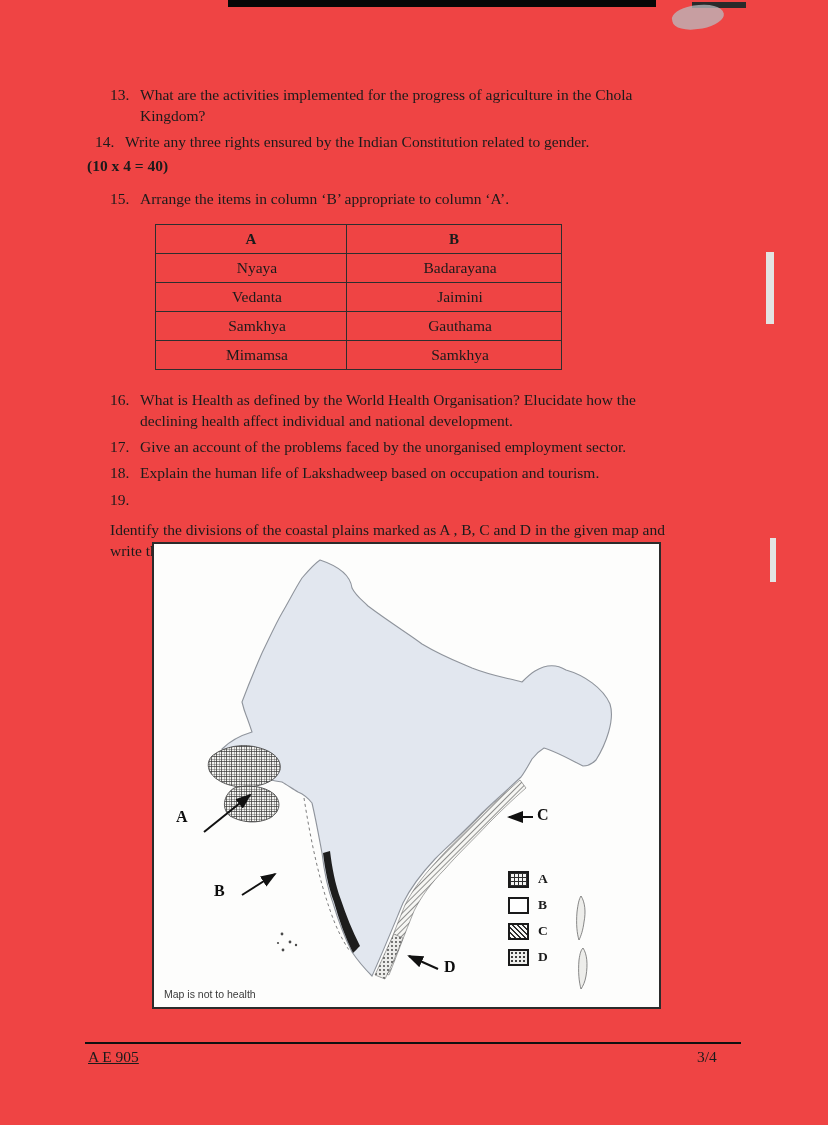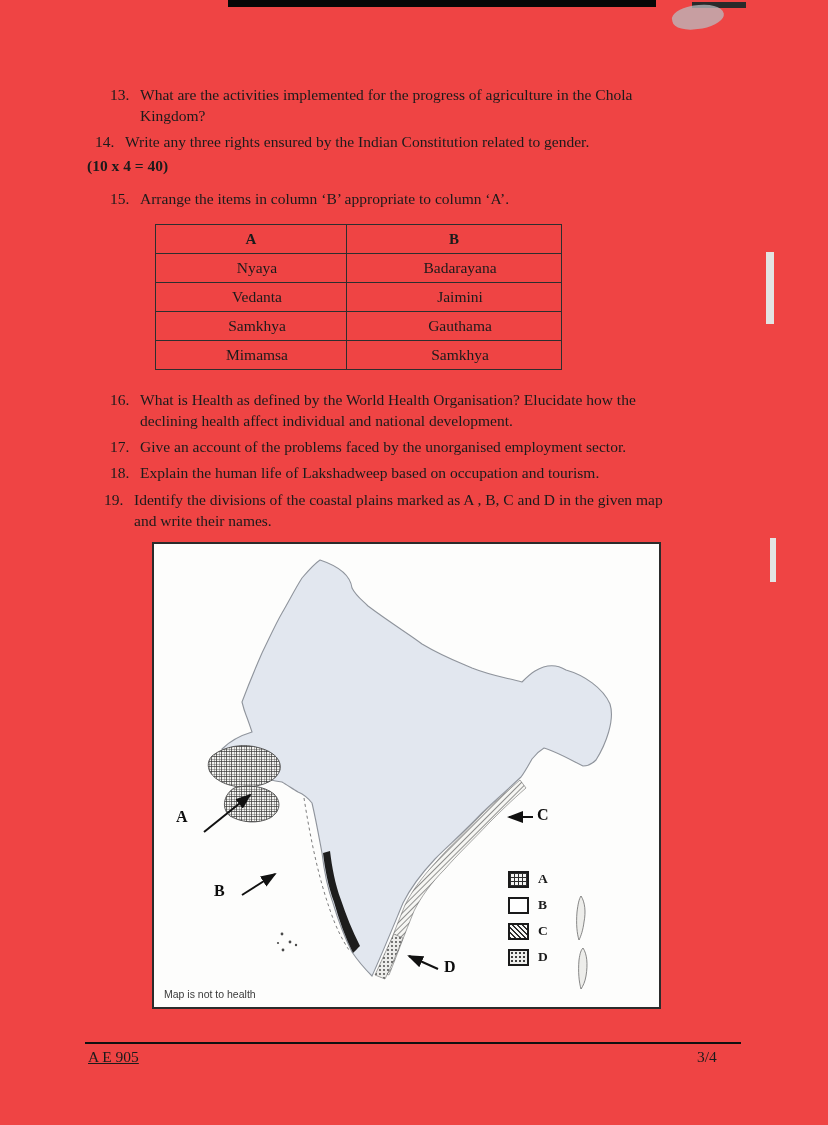--- a/index.html
+++ b/index.html
@@ -112,21 +112,21 @@
   <div class="q" style="left:110px;top:436px;width:630px;">
     <span class="n">17.</span>
     <span class="t">Give an account of the problems faced by the unorganised employment sector.</span>
   </div>
 
   <div class="q" style="left:110px;top:462px;width:630px;">
     <span class="n">18.</span>
     <span class="t">Explain the human life of Lakshadweep based on occupation and tourism.</span>
   </div>
 
-  <div class="q" style="left:104px;top:489px;width:582px;">
+  <div class="q" style="left:110px;top:489px;width:582px;flex-direction:column;">
     <span class="n">19.</span>
     <span class="t">Identify the divisions of the coastal plains marked as A , B, C and D in the given map and write their names.</span>
   </div>
 
   <div class="map-box">
     <svg width="505" height="463" viewBox="0 0 505 463">
       <defs>
         <marker id="ah" markerWidth="9" markerHeight="8" refX="7" refY="3" orient="auto">
           <path d="M0,0 L8,3 L0,6 Z" fill="#111"></path>
         </marker>

